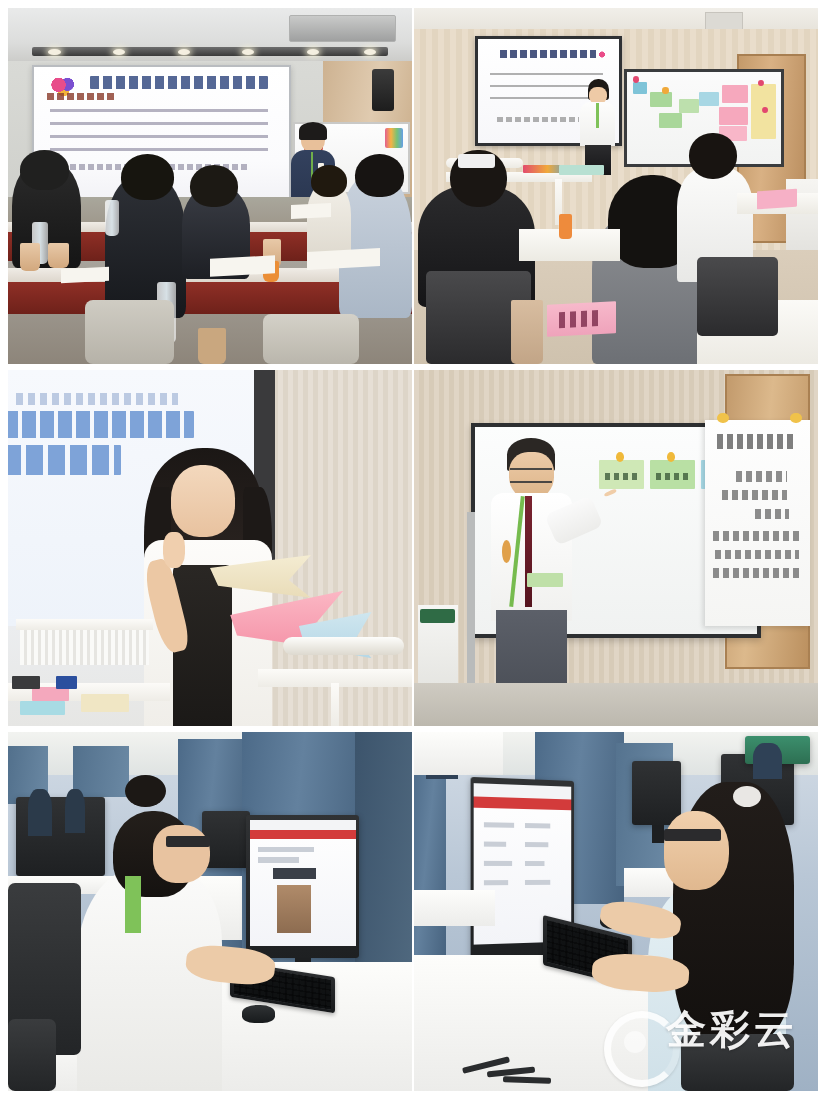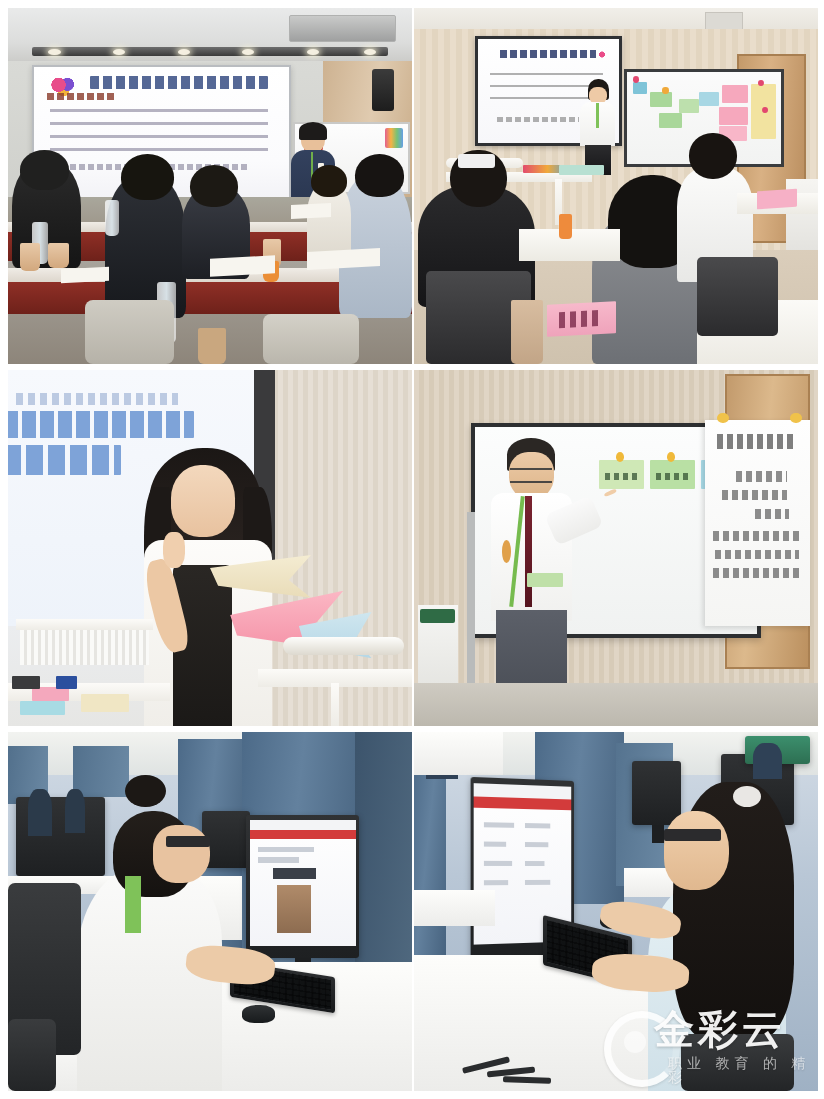--- a/index.html
+++ b/index.html
@@ -237,21 +237,21 @@
     position:absolute;left:6px;top:10px;width:62px;height:62px;
     border:7px solid rgba(255,255,255,.82);border-radius:50%;
     border-right-color:rgba(255,255,255,.18);
     box-shadow:0 1px 3px rgba(0,0,0,.12);
   }
   .wm-ring:after{
     content:"";position:absolute;left:13px;top:13px;width:22px;height:22px;
     border-radius:50%;background:rgba(255,255,255,.55);
   }
   .wm-main{
-    position:absolute;left:56px;top:8px;
+    position:absolute;left:68px;top:8px;
     font-family:"DejaVu Sans","Liberation Sans",sans-serif;
     font-size:40px;font-weight:700;letter-spacing:4px;line-height:1;
     color:rgba(255,255,255,.93);
     text-shadow:0 1px 3px rgba(0,0,0,.22);
   }
   .wm-sub{
     position:absolute;left:70px;top:55px;
     font-family:"DejaVu Sans","Liberation Sans",sans-serif;
     font-size:14px;letter-spacing:5px;line-height:1;
     color:rgba(255,255,255,.62);
@@ -612,15 +612,14 @@
         <div class="chair" style="left:66%;top:84%;width:28%;height:16%"></div>
 
       </div>
     </div>
 
   </div>
 
   <div class="watermark">
     <div class="wm-ring"></div>
     <div class="wm-main">金彩云</div>
-    <div class="wm-sub">职业 教育 的 精彩</div>
   </div>
 </div>
 
 </body></html>

